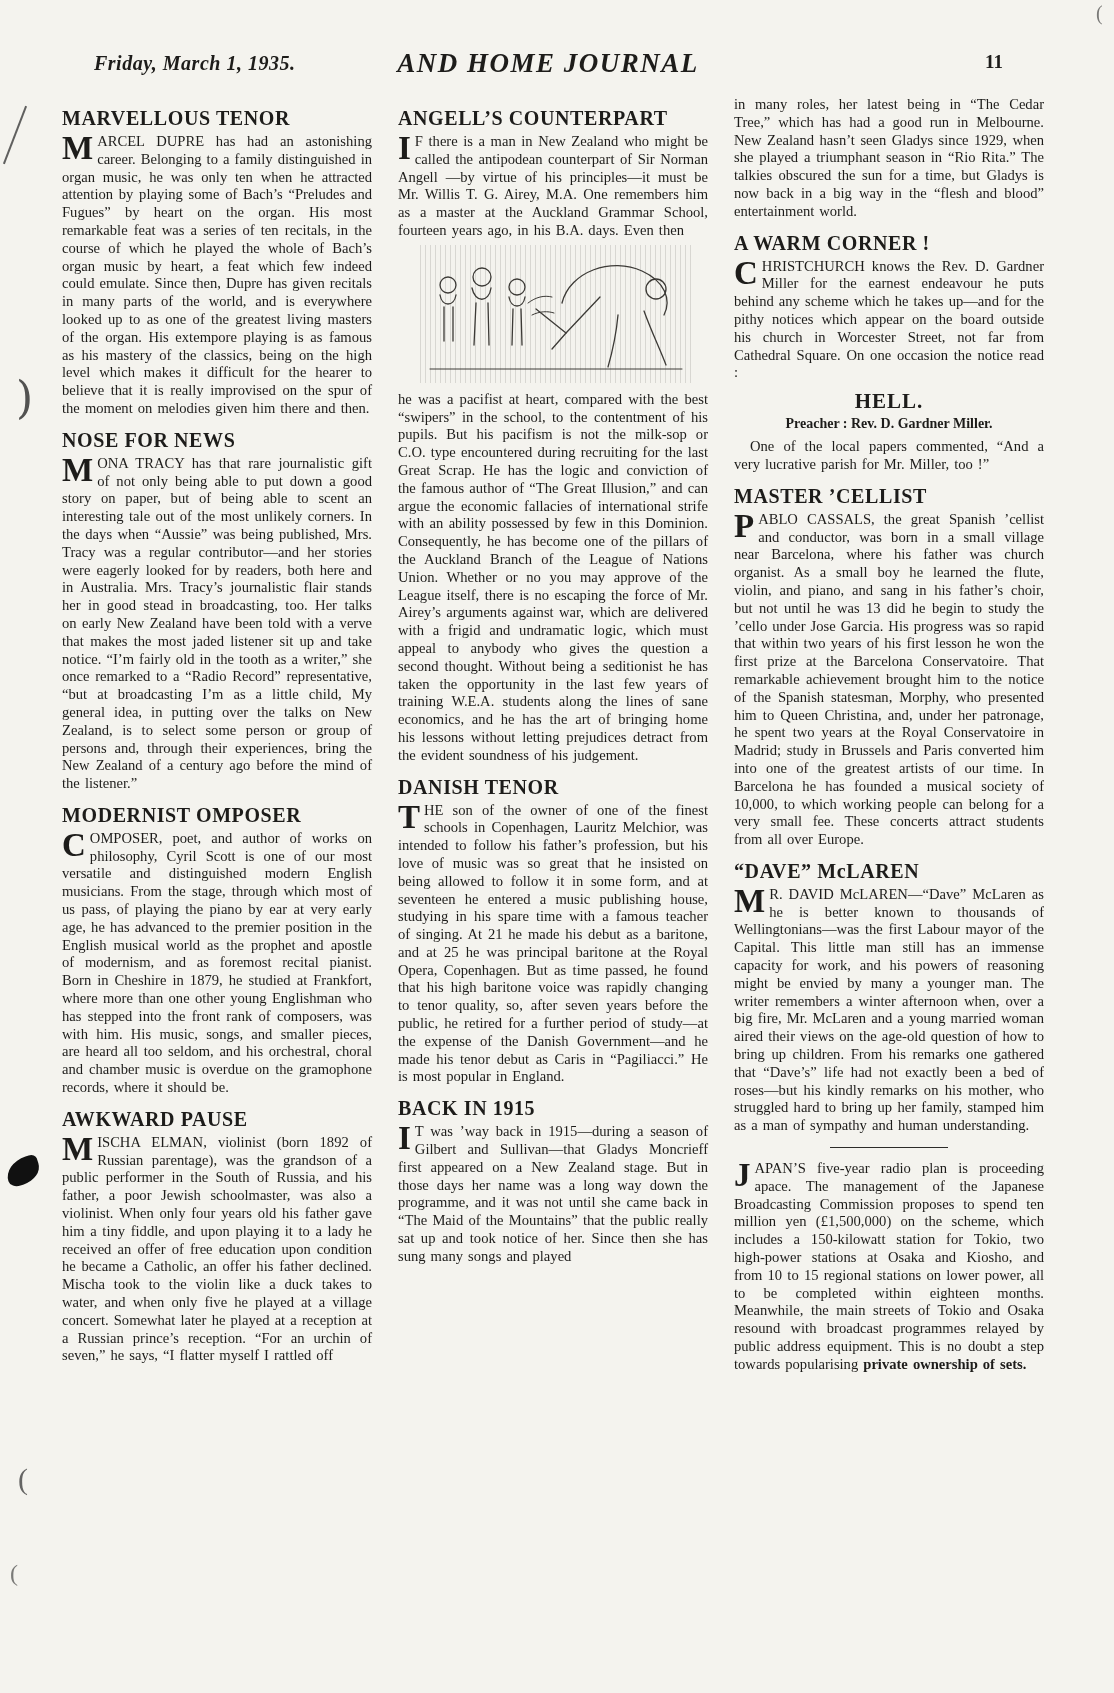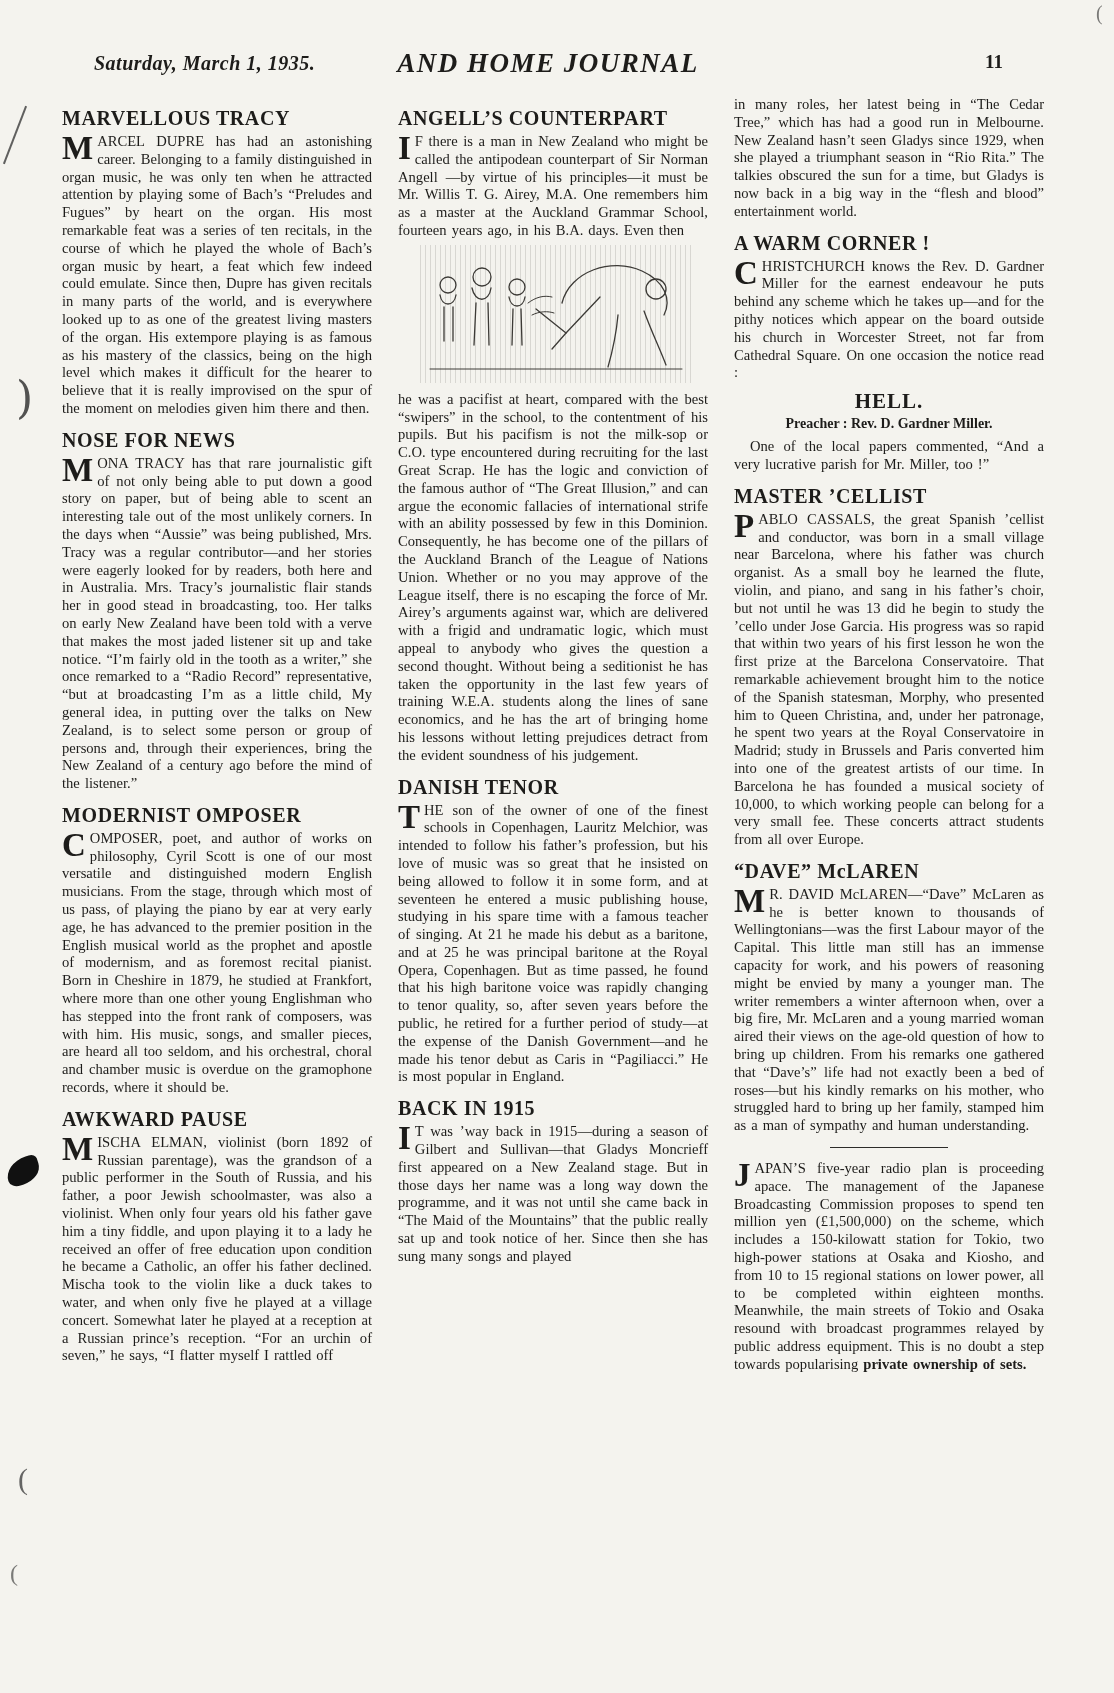--- a/index.html
+++ b/index.html
@@ -41,28 +41,28 @@
   .mark-paren2 { left:18px; top:1462px; font-size:30px; opacity:.7; }
   .mark-paren3 { left:10px; top:1560px; font-size:24px; opacity:.6; }
   .mark-tick { left:1096px; top:2px; font-size:20px; opacity:.6; position:absolute; }
 </style>
 </head>
 <body>
 
 <div class="page">
 
   <div class="header">
-    <div class="issue-date">Saturday, March 1, 1935.</div>
+    <div class="issue-date">Friday, March 1, 1935.</div>
     <div class="masthead">AND HOME JOURNAL</div>
     <div class="pagenum">11</div>
   </div>
 
   <div class="columns">
       <div class="column">
-        <h2 class="headline">MARVELLOUS TRACY</h2>
+        <h2 class="headline">MARVELLOUS TENOR</h2>
         <p class="body"><span class="dropcap">M</span><span>ARCEL DUPRE has had an astonishing career. Belonging to a family distinguished in organ music, he was only ten when he attracted attention by playing some of Bach’s “Preludes and Fugues” by heart on the organ. His most remarkable feat was a series of ten recitals, in the course of which he played the whole of Bach’s organ music by heart, a feat which few indeed could emulate. Since then, Dupre has given recitals in many parts of the world, and is everywhere looked up to as one of the greatest living masters of the organ. His extempore playing is as famous as his mastery of the classics, being on the high level which makes it difficult for the hearer to believe that it is really improvised on the spur of the moment on melodies given him there and then.</span></p>
         <h2 class="headline">NOSE FOR NEWS</h2>
         <p class="body"><span class="dropcap">M</span><span>ONA TRACY has that rare journalistic gift of not only being able to put down a good story on paper, but of being able to scent an interesting tale out of the most unlikely corners. In the days when “Aussie” was being published, Mrs. Tracy was a regular contributor—and her stories were eagerly looked for by readers, both here and in Australia. Mrs. Tracy’s journalistic flair stands her in good stead in broadcasting, too. Her talks on early New Zealand have been told with a verve that makes the most jaded listener sit up and take notice. “I’m fairly old in the tooth as a writer,” she once remarked to a “Radio Record” representative, “but at broadcasting I’m as a little child, My general idea, in putting over the talks on New Zealand, is to select some person or group of persons and, through their experiences, bring the New Zealand of a century ago before the mind of the listener.”</span></p>
         <h2 class="headline">MODERNIST OMPOSER</h2>
         <p class="body"><span class="dropcap">C</span><span>OMPOSER, poet, and author of works on philosophy, Cyril Scott is one of our most versatile and distinguished modern English musicians. From the stage, through which most of us pass, of playing the piano by ear at very early age, he has advanced to the premier position in the English musical world as the prophet and apostle of modernism, and as foremost recital pianist. Born in Cheshire in 1879, he studied at Frankfort, where more than one other young Englishman who has stepped into the front rank of composers, was with him. His music, songs, and smaller pieces, are heard all too seldom, and his orchestral, choral and chamber music is overdue on the gramophone records, where it should be.</span></p>
         <h2 class="headline">AWKWARD PAUSE</h2>
         <p class="body"><span class="dropcap">M</span><span>ISCHA ELMAN, violinist (born 1892 of Russian parentage), was the grandson of a public performer in the South of Russia, and his father, a poor Jewish schoolmaster, was also a violinist. When only four years old his father gave him a tiny fiddle, and upon playing it to a lady he received an offer of free education upon condition he became a Catholic, an offer his father declined. Mischa took to the violin like a duck takes to water, and when only five he played at a village concert. Somewhat later he played at a reception at a Russian prince’s reception. “For an urchin of seven,” he says, “I flatter myself I rattled off</span></p>
       </div>
       <div class="column">
         <h2 class="headline">ANGELL’S COUNTERPART</h2>

